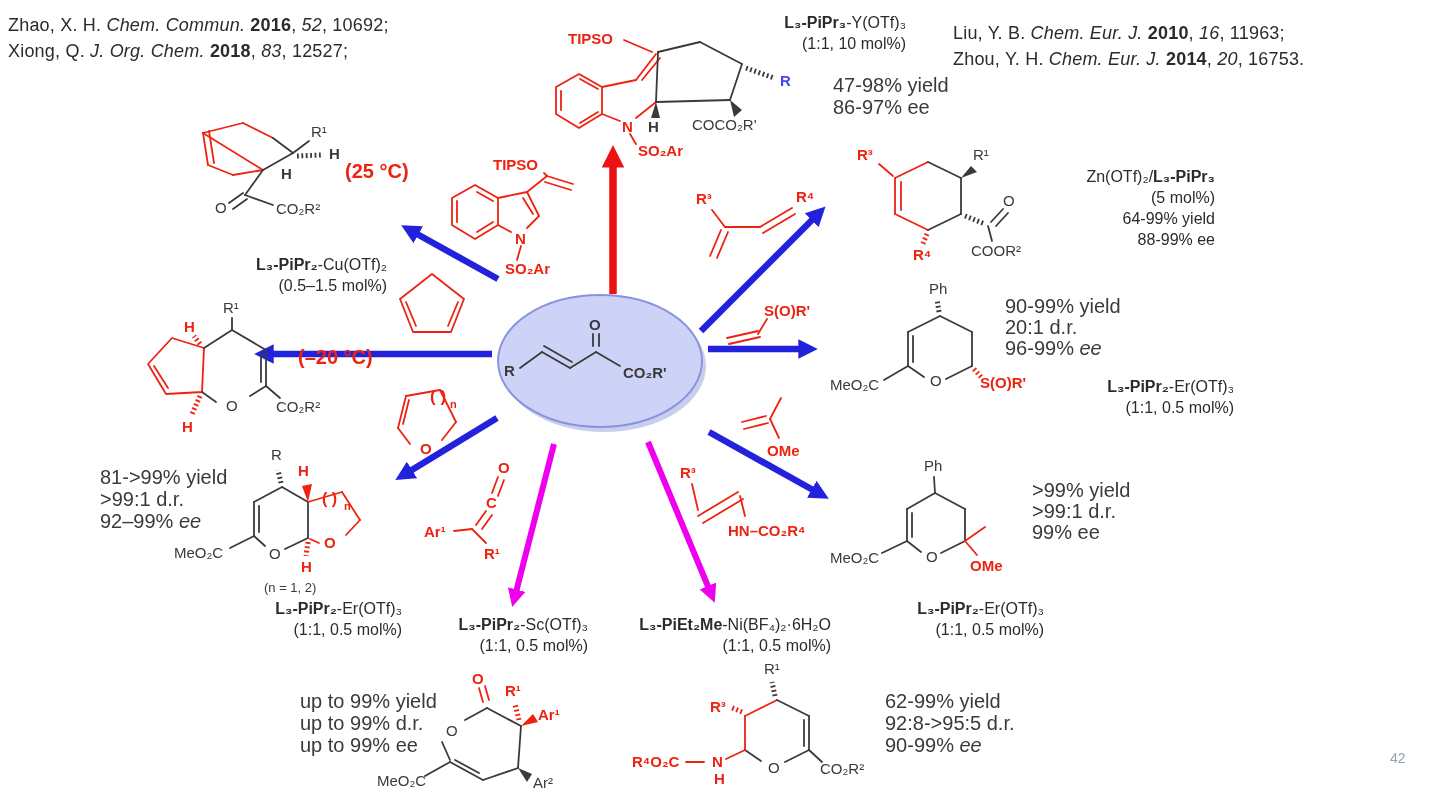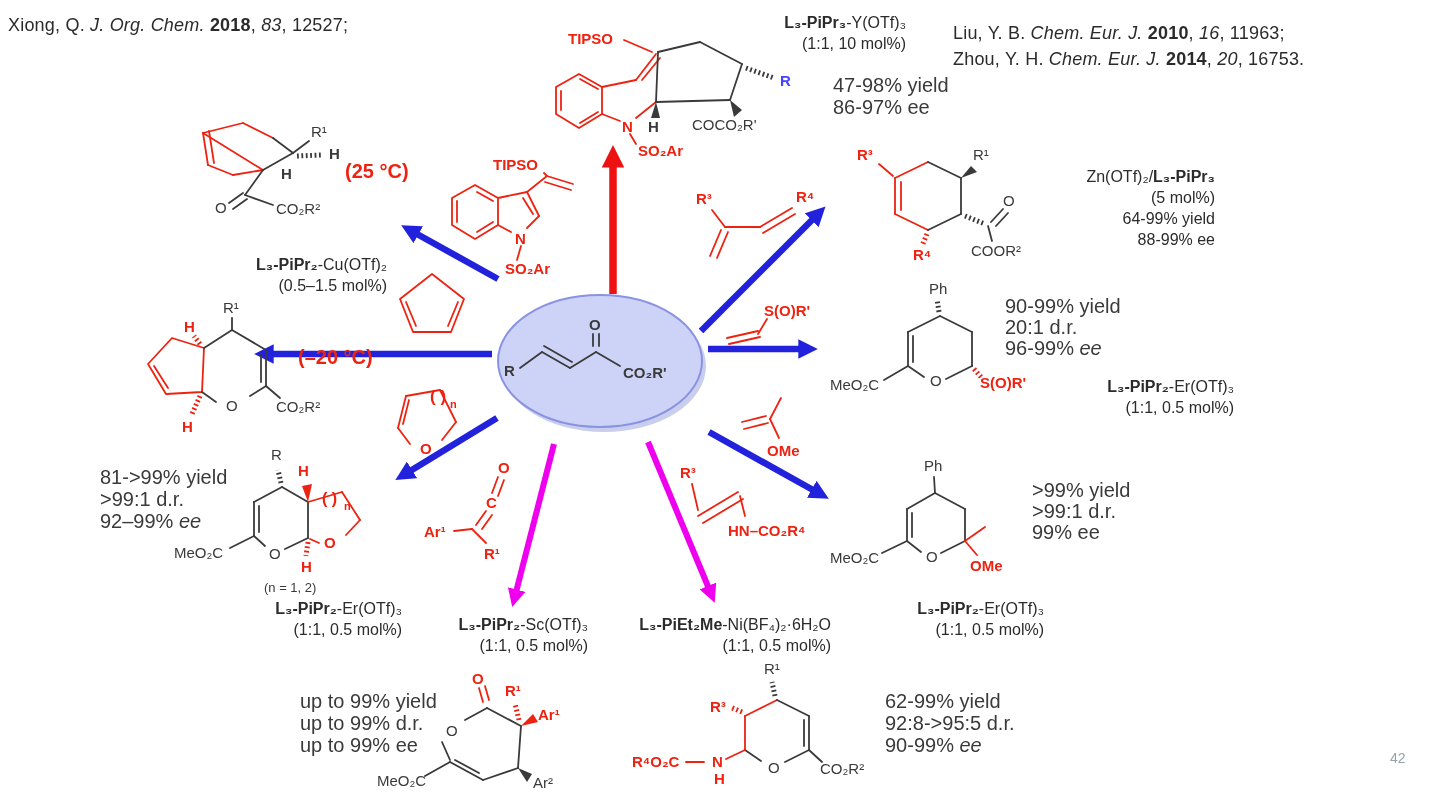--- a/index.html
+++ b/index.html
@@ -27,20 +27,21 @@
 .hashr{stroke:#ee2211;stroke-width:5;stroke-dasharray:1.8 2.6;fill:none}
 .wk{fill:#3a3a3a;stroke:none}
 .wr{fill:#ee2211;stroke:none}
 </style>
 </head>
 <body>
 
 <div id="canvas">
 
   <div class="cit abs" style="left:8px;top:12px">
+    <div><span>Zhao, X. H. </span><span class="it">Chem. Commun. </span><span class="bd">2016</span><span>, </span><span class="it">52</span><span>, 10692;</span></div>
     <div><span>Xiong, Q. </span><span class="it">J. Org. Chem. </span><span class="bd">2018</span><span>, </span><span class="it">83</span><span>, 12527;</span></div>
   </div>
 
   <div class="cit abs" style="left:953px;top:20px">
     <div><span>Liu, Y. B. </span><span class="it">Chem. Eur. J. </span><span class="bd">2010</span><span>, </span><span class="it">16</span><span>, 11963;</span></div>
     <div><span>Zhou, Y. H. </span><span class="it">Chem. Eur. J. </span><span class="bd">2014</span><span>, </span><span class="it">20</span><span>, 16753.</span></div>
   </div>
 
   <svg class="abs" width="1437" height="800" style="left:0;top:0">
     <defs>

